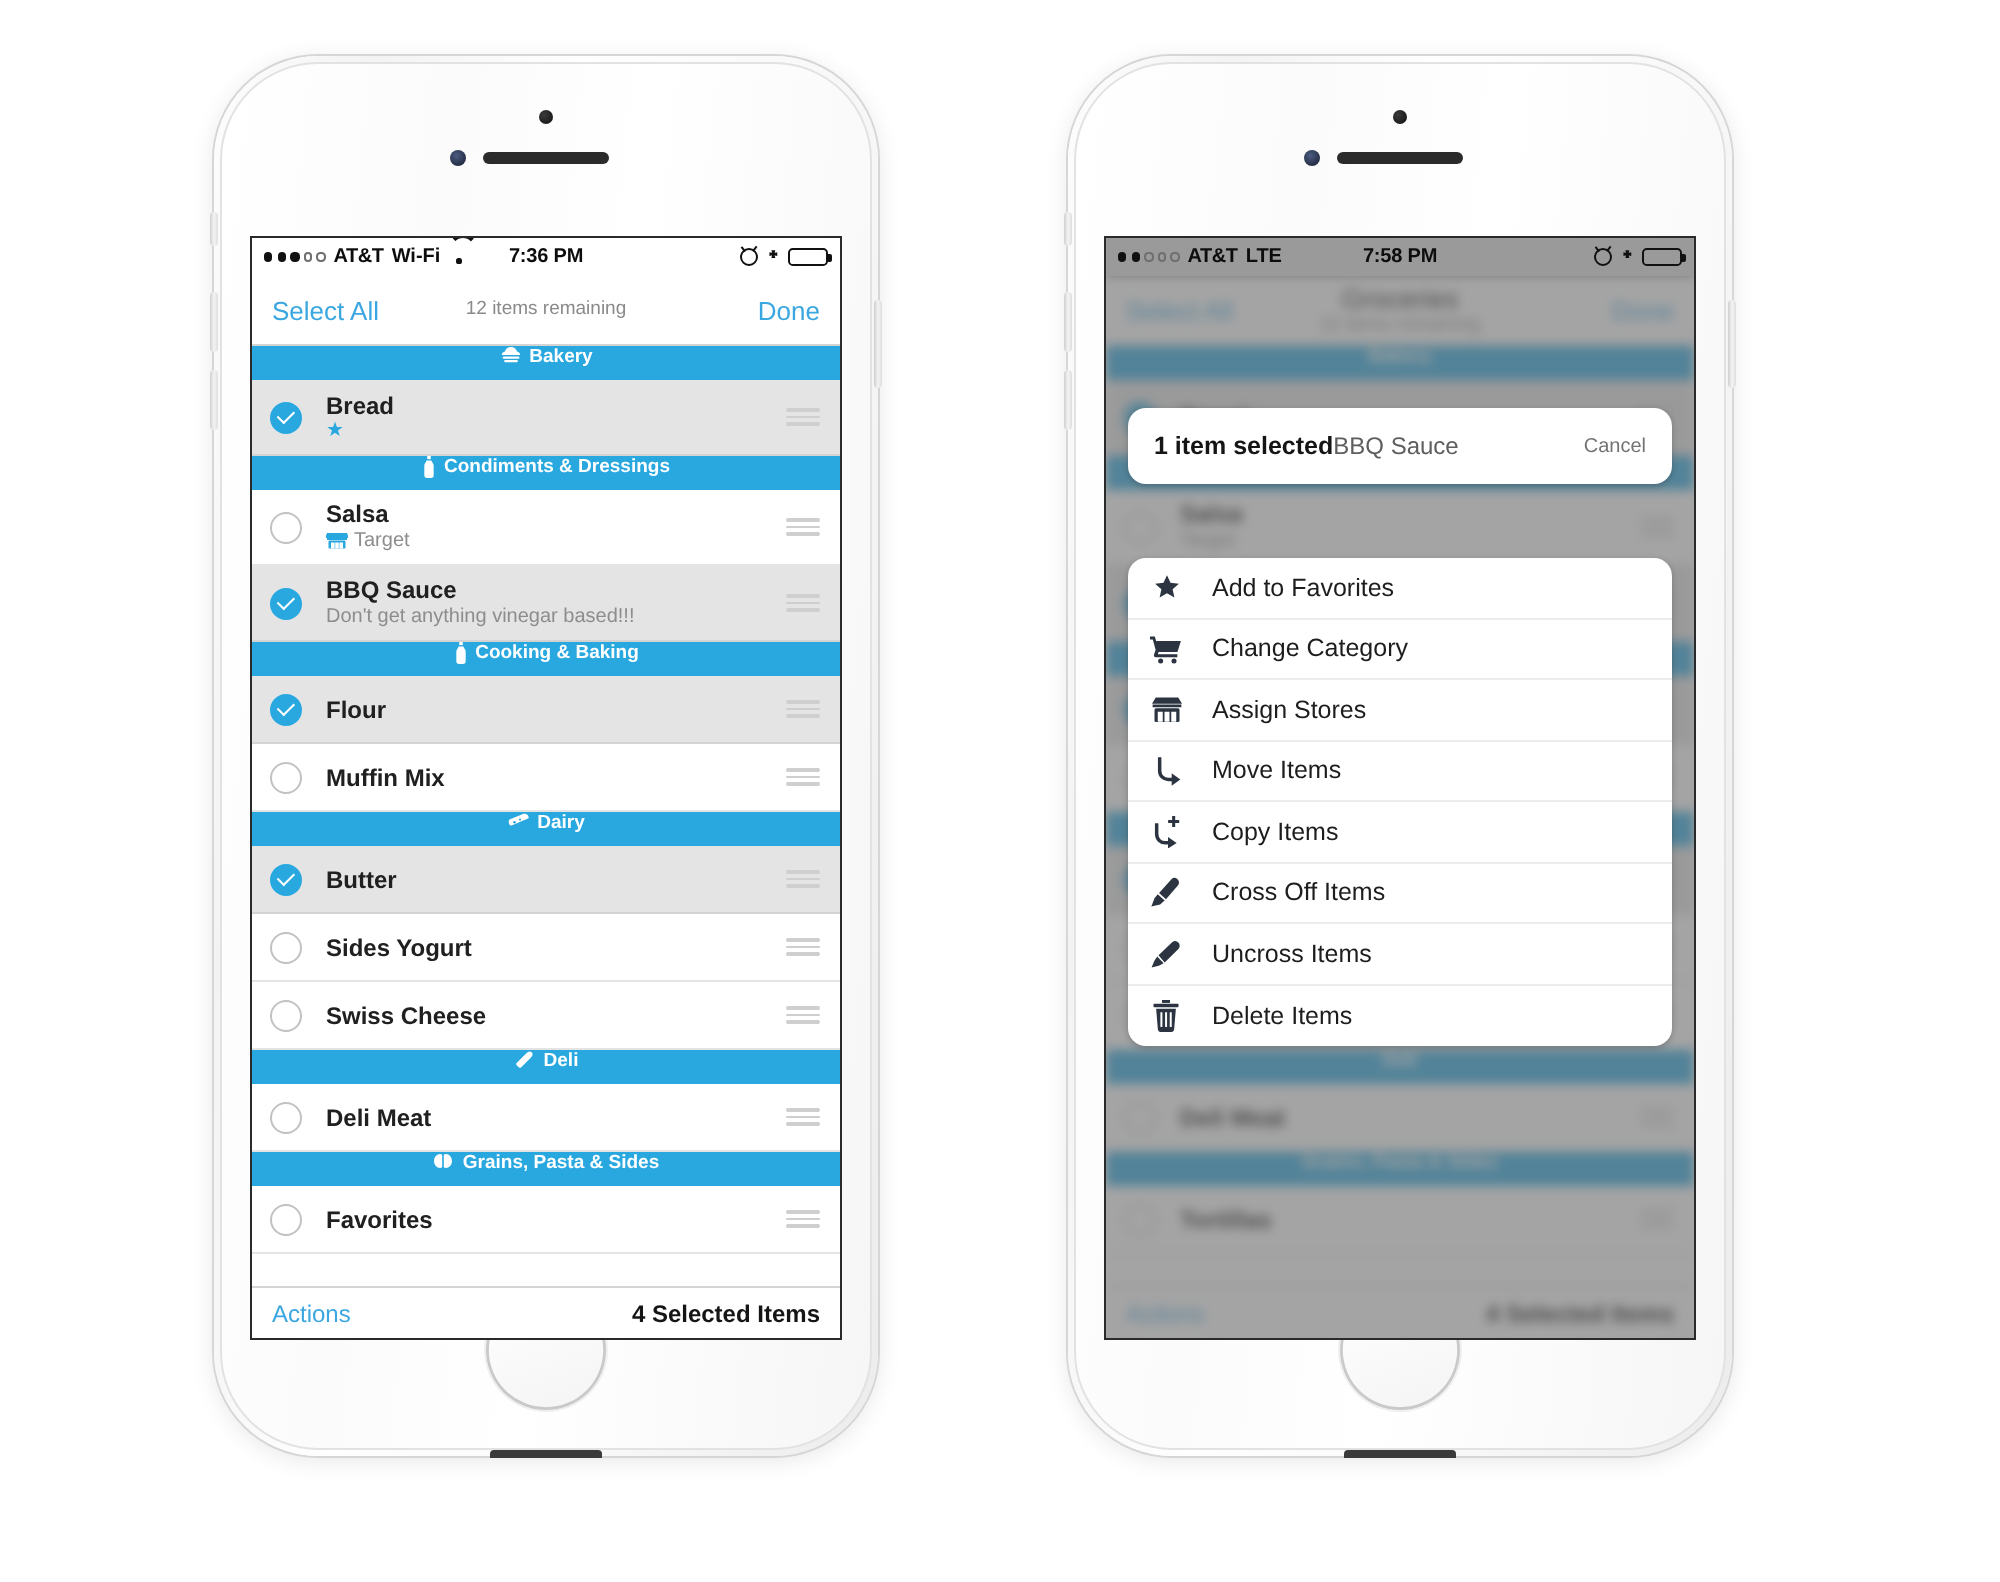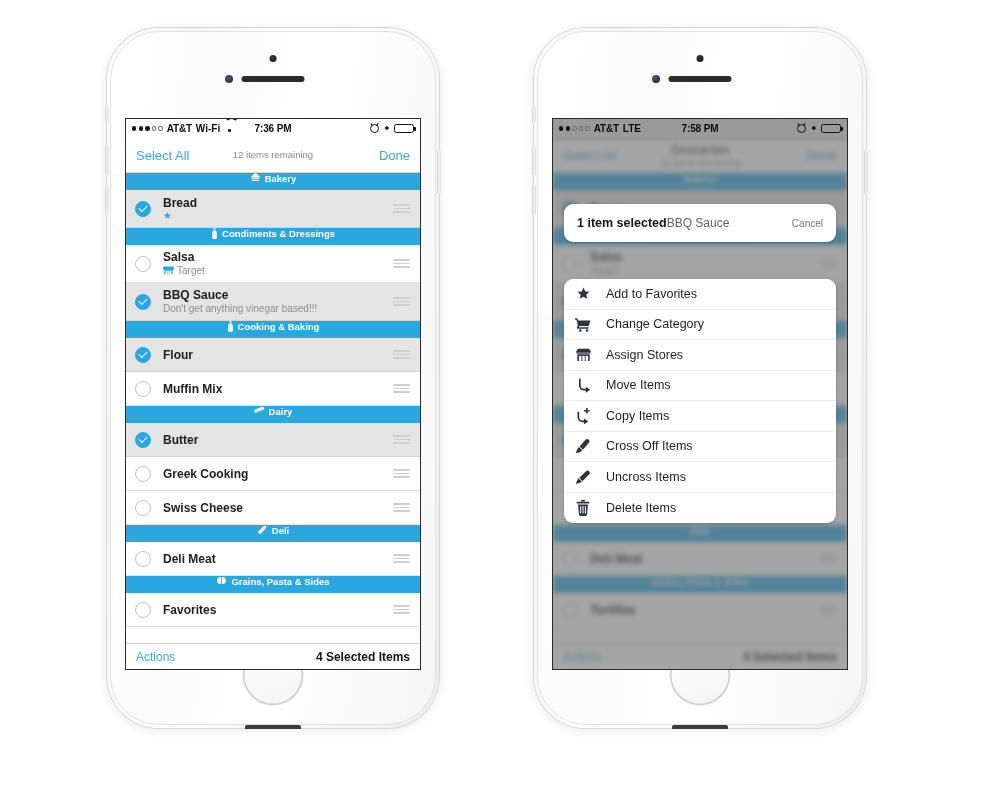--- a/index.html
+++ b/index.html
@@ -377,21 +377,21 @@
         </div>
         <span class="handle">
             <i></i>
             <i></i>
             <i></i>
           </span>
       </div>
       <div class="row">
         <span class="check"></span>
         <div class="row-body">
-          <div class="row-title">Greek Cooking</div>
+          <div class="row-title">Sides Yogurt</div>
         </div>
         <span class="handle">
             <i></i>
             <i></i>
             <i></i>
           </span>
       </div>
       <div class="row">
         <span class="check"></span>
         <div class="row-body">

